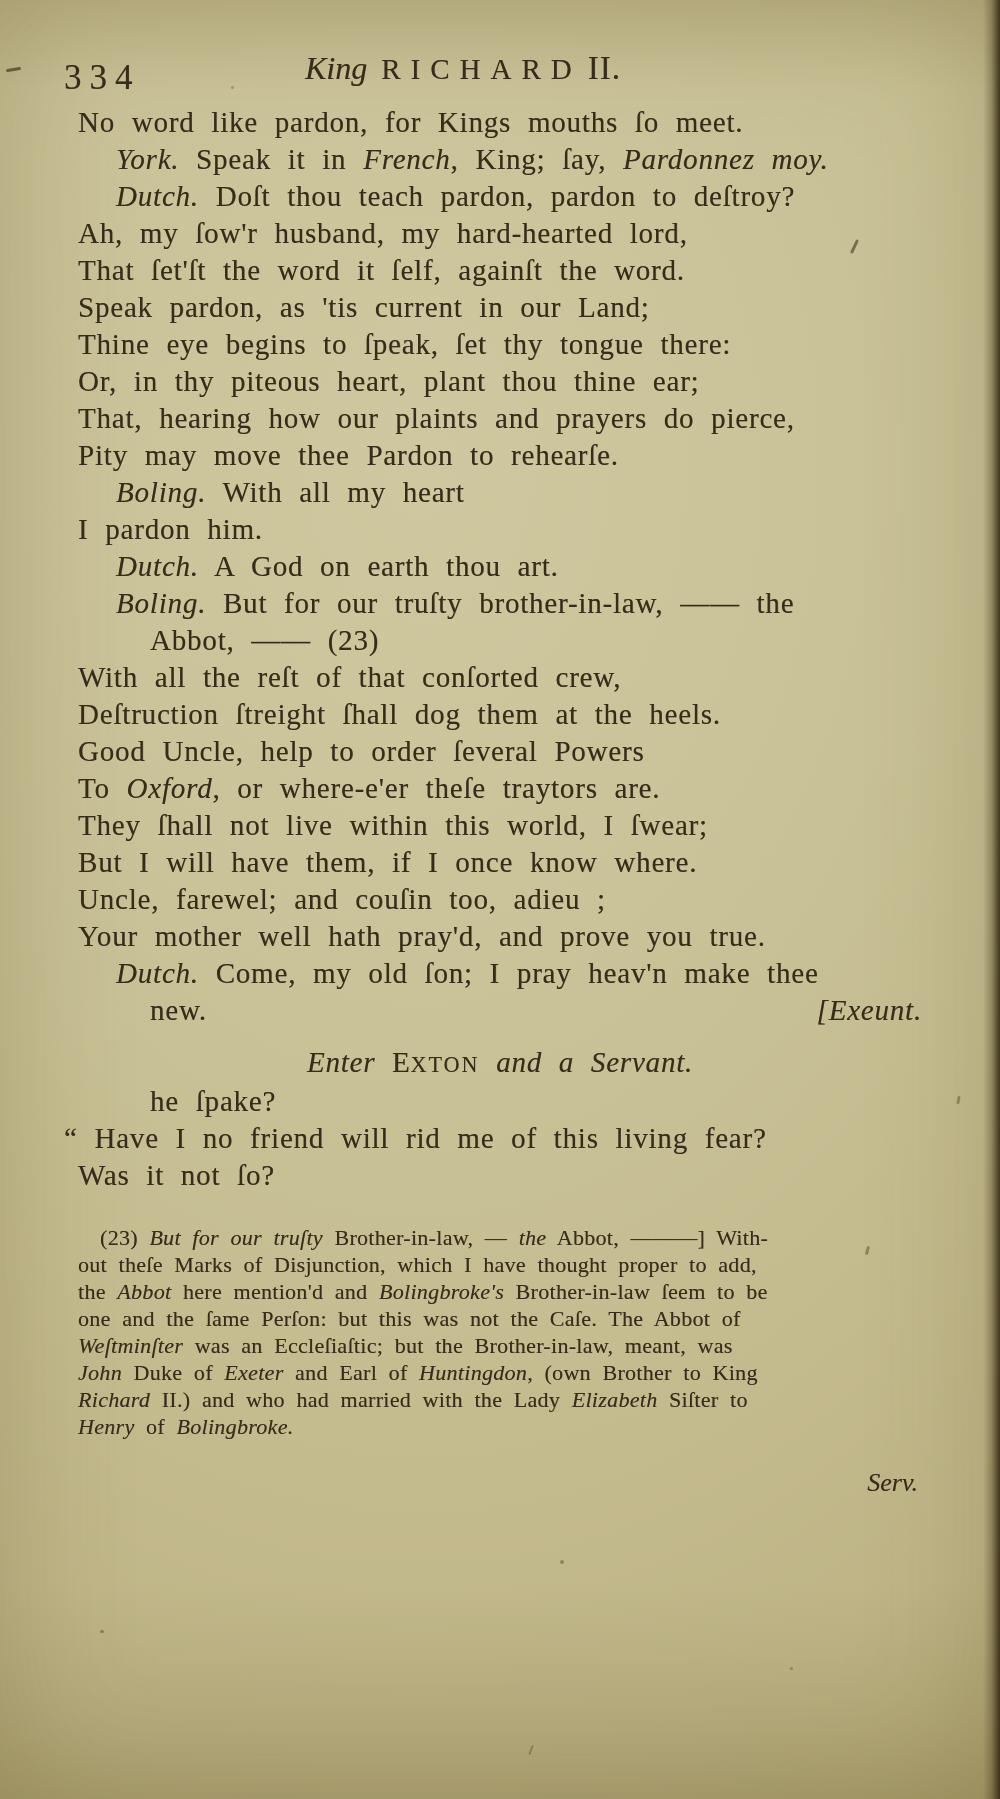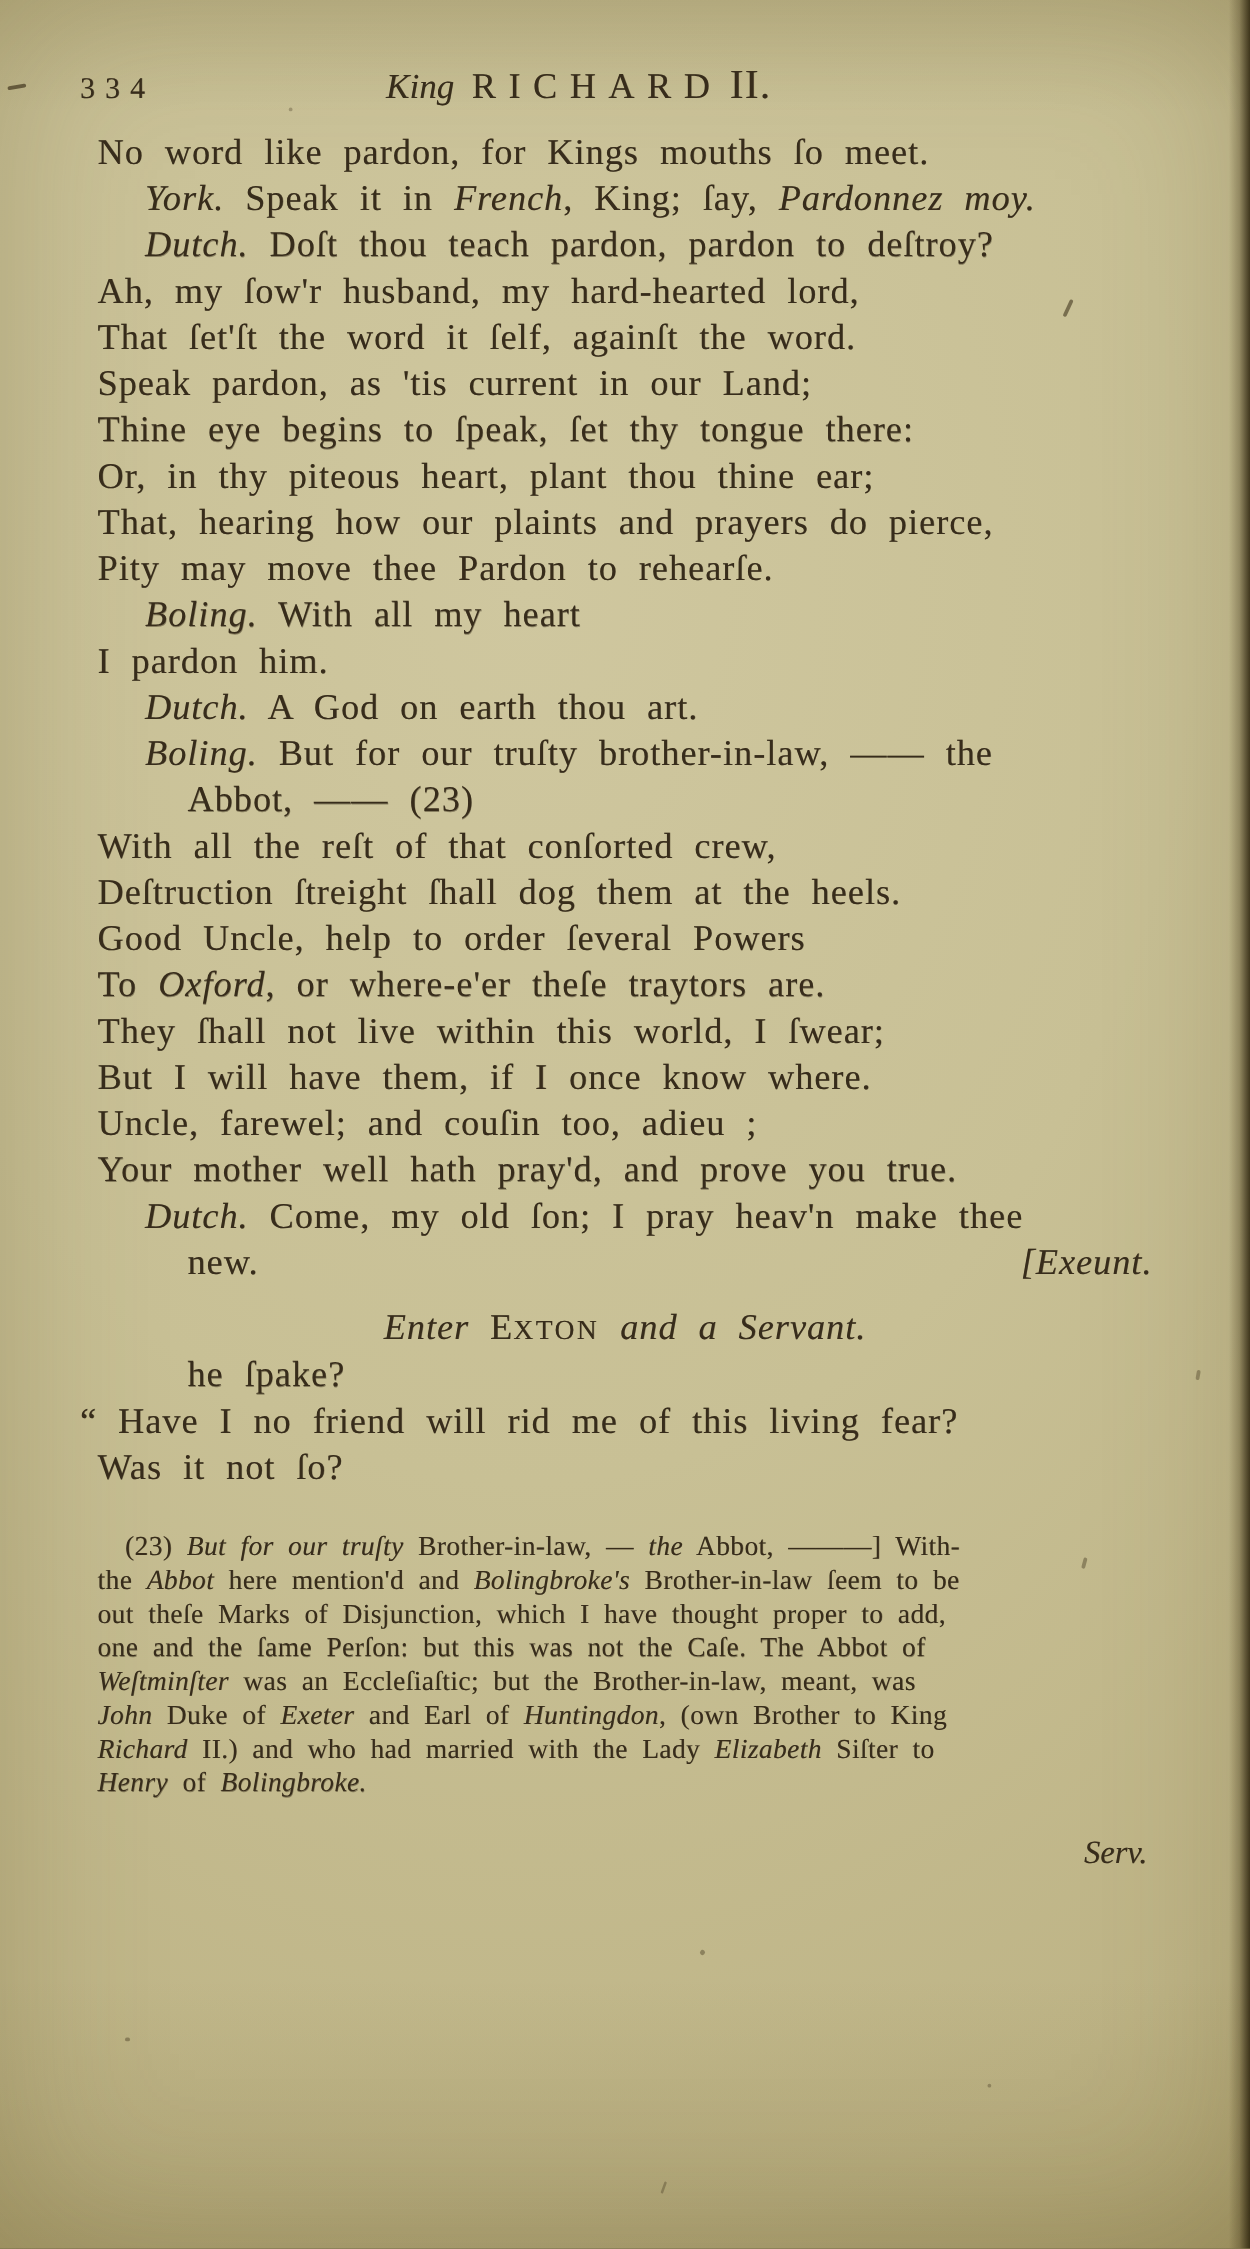--- a/index.html
+++ b/index.html
@@ -11,23 +11,23 @@
     color:var(--ink,#372c1b);
     background:
       linear-gradient(to bottom, rgba(130,115,60,.14) 0%, rgba(130,115,60,0) 5%, rgba(130,115,60,0) 88%, rgba(115,100,52,.20) 100%),
       radial-gradient(140% 105% at 42% 26%, #cfc79f 0%, #c8c095 38%, #beb486 70%, #ac9f66 100%);
     box-shadow:inset 0 0 130px rgba(96,84,40,.28);
   }
   .edge-right{position:absolute;top:0;right:0;width:17px;height:100%;
     background:linear-gradient(to right, rgba(58,46,18,0) 0%, rgba(58,46,18,.30) 50%, rgba(42,33,11,.85) 100%);}
   
   .header{position:absolute;top:50px;left:64px;right:78px;height:52px;}
-  .pageno{position:absolute;left:0;top:8px;font-size:24px;letter-spacing:8px;}
+  .pageno{position:absolute;left:0;top:8px;font-size:35px;letter-spacing:8px;}
   .title{display:block;text-align:center;transform:translateX(-30px);white-space:nowrap;}
-  .t-king{font-style:italic;font-size:28px;margin-right:14px;}
+  .t-king{font-style:italic;font-size:32px;margin-right:14px;}
   .t-name{font-size:29px;letter-spacing:10px;}
   .t-num{font-size:33px;margin-left:6px;letter-spacing:1px;}
   
   .text-block{position:absolute;left:78px;top:104px;width:844px;}
   .main-lines{font-size:29px;line-height:37px;letter-spacing:.8px;word-spacing:.30em;}
   .line{position:relative;white-space:nowrap;}
   .l-sp{padding-left:38px;}
   .l-in{padding-left:72px;}
   .l-q{margin-left:-14px;}
   .l-st{text-align:center;margin-top:15px;}
@@ -82,22 +82,22 @@
         <div class="line l-f"><span class="s-r">Your mother well hath pray'd, and prove you true.</span></div>
         <div class="line l-sp"><span class="s-i">Dutch.</span><span class="s-r"> Come, my old ſon; I pray heav'n make thee</span></div>
         <div class="line l-in"><span class="s-r">new.</span><span class="rt"><span class="s-i">[Exeunt.</span></span></div>
         <div class="line l-st"><span class="s-i">Enter </span><span class="s-r">E</span><span class="s-sc">XTON</span><span class="s-i"> and a Servant.</span></div>
         <div class="line l-in"><span class="s-r">he ſpake?</span></div>
         <div class="line l-q"><span class="s-r">“ Have I no friend will rid me of this living fear?</span></div>
         <div class="line l-f"><span class="s-r">Was it not ſo?</span></div>
       </div>
     <div class="footnote" id="footnote-lines">
         <div class="line l-fnfirst"><span class="s-r">(23) </span><span class="s-i">But for our truſty</span><span class="s-r"> Brother-in-law, — </span><span class="s-i">the</span><span class="s-r"> Abbot, ———]  With-</span></div>
+        <div class="line l-f"><span class="s-r">out theſe Marks of Disjunction, which I have thought proper to add,</span></div>
         <div class="line l-f"><span class="s-r">the </span><span class="s-i">Abbot</span><span class="s-r"> here mention'd and </span><span class="s-i">Bolingbroke's</span><span class="s-r"> Brother-in-law ſeem to be</span></div>
-        <div class="line l-f"><span class="s-r">out theſe Marks of Disjunction, which I have thought proper to add,</span></div>
         <div class="line l-f"><span class="s-r">one and the ſame Perſon: but this was not the Caſe.  The Abbot of</span></div>
         <div class="line l-f"><span class="s-i">Weſtminſter</span><span class="s-r"> was an Eccleſiaſtic; but the Brother-in-law, meant, was</span></div>
         <div class="line l-f"><span class="s-i">John</span><span class="s-r"> Duke of </span><span class="s-i">Exeter</span><span class="s-r"> and Earl of </span><span class="s-i">Huntingdon</span><span class="s-r">, (own Brother to King</span></div>
         <div class="line l-f"><span class="s-i">Richard</span><span class="s-r"> II.) and who had married with the Lady </span><span class="s-i">Elizabeth</span><span class="s-r"> Siſter to</span></div>
         <div class="line l-f"><span class="s-i">Henry</span><span class="s-r"> of </span><span class="s-i">Bolingbroke.</span></div>
       </div>
     <div class="catchword">Serv.</div>
   </div>
 
   <div class="speck" style="left:6px;top:68px;width:15px;height:3px;transform:rotate(-10deg);"></div>

